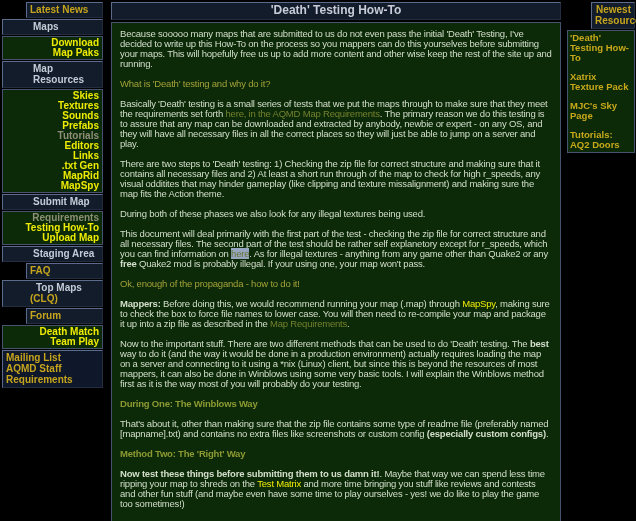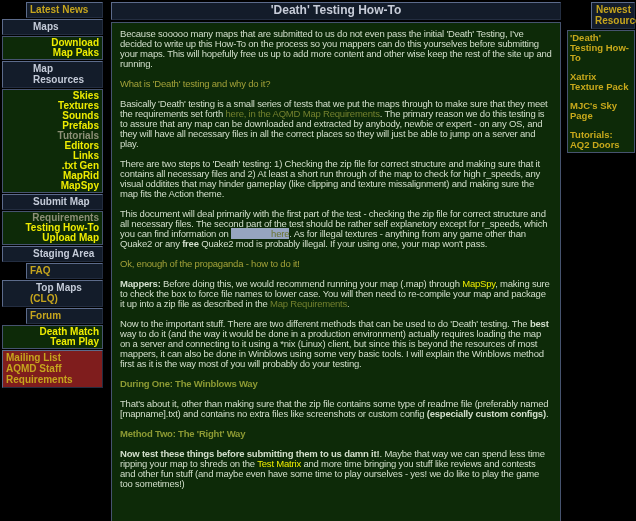--- a/index.html
+++ b/index.html
@@ -28,21 +28,21 @@
   }
   a { text-decoration:none; cursor:pointer; }
 
   
   .col-left { width:101px; flex:none; }
   .col-left .box { text-align:right; }
   .nav-link { display:block; color:#eeec00; font-weight:bold; font-size:10px; line-height:10px; }
   .nav-link.muted { color:#8d9077; }
   .hdr-split span { display:inline; }
   .hdr-multi {
-    background:#7f1d1d;
+    background:#0f172a;
     border:1px solid;
     border-color:#5c6b8b #232d40 #232d40 #5c6b8b;
     padding:1px 3px 2px 3px; margin-top:1px;
   }
   .hdr-multi a { display:block; color:#c6a51d; font-weight:bold; font-size:10px; line-height:11px; }
 
   
   .col-main { width:450px; flex:none; margin-left:8px; }
   .main-title {
     background:#131c2a;
@@ -59,21 +59,21 @@
     padding:6px 8px 5px 8px;
     display:flex; flex-direction:column; overflow:hidden;
     color:#d3dfcc; font-size:9.5px; line-height:10px; letter-spacing:-0.2px;
   }
   .content p { margin:0 0 10px 0; }
   .sect-head { color:#a3a139; font-weight:normal; }
   .olink { color:#73802e; }
   .ylink { color:#eeec00; }
   .mhead { color:#8d9a33; font-weight:bold; }
   .b { font-weight:bold; }
-  .hl { background:#96a5c0; color:#6a7531;padding-left:40px; }
+  .hl { background:#96a5c0; color:#6a7531; }
 
   
   .col-right { width:68px; flex:none; margin-left:6px; }
   .col-right .hdr { text-align:right; }
   .col-right .box { padding:2px 2px 1px 2px; }
   .rlink { display:block; color:#c8a91b; font-weight:bold; font-size:9.5px; line-height:10px; margin-bottom:9px; }
   .rlink:last-child { margin-bottom:1px; }
 
   
   .footer {
@@ -143,20 +143,21 @@
 
     <div class="content">
       <p>Because sooooo many maps that are submitted to us do not even pass the initial 'Death' Testing, I've decided to write up this How-To on the process so you mappers can do this yourselves before submitting your maps. This will hopefully free us up to add more content and other wise keep the rest of the site up and running.</p>
 
       <p class="sect-head">What is 'Death' testing and why do it?</p>
 
       <p><span>Basically 'Death' testing is a small series of tests that we put the maps through to make sure that they meet the requirements set forth </span><a class="olink">here, in the AQMD Map Requirements</a><span>. The primary reason we do this testing is to assure that any map can be downloaded and extracted by anybody, newbie or expert - on any OS, and they will have all necessary files in all the correct places so they will just be able to jump on a server and play.</span></p>
 
       <p>There are two steps to 'Death' testing: 1) Checking the zip file for correct structure and making sure that it contains all necessary files and 2) At least a short run through of the map to check for high r_speeds, any visual odditites that may hinder gameplay (like clipping and texture missalignment) and making sure the map fits the Action theme.</p>
 
+      <p>During both of these phases we also look for any illegal textures being used.</p>
 
       <p><span>This document will deal primarily with the first part of the test - checking the zip file for correct structure and all necessary files. The second part of the test should be rather self explanetory except for r_speeds, which you can find information on </span><a class="olink hl">here</a><span>. As for illegal textures - anything from any game other than Quake2 or any </span><span class="b">free</span><span> Quake2 mod is probably illegal. If your using one, your map won't pass.</span></p>
 
       <p class="sect-head">Ok, enough of the propaganda - how to do it!</p>
 
       <p><span class="b">Mappers:</span><span> Before doing this, we would recommend running your map (.map) through </span><a class="ylink">MapSpy</a><span>, making sure to check the box to force file names to lower case. You will then need to re-compile your map and package it up into a zip file as described in the </span><a class="olink">Map Requirements</a><span>.</span></p>
 
       <p><span>Now to the important stuff. There are two different methods that can be used to do 'Death' testing. The </span><span class="b">best</span><span> way to do it (and the way it would be done in a production environment) actually requires loading the map on a server and connecting to it using a *nix (Linux) client, but since this is beyond the resources of most mappers, it can also be done in Winblows using some very basic tools. I will explain the Winblows method first as it is the way most of you will probably do your testing.</span></p>
 
       <p><a class="mhead">During One: The Winblows Way</a></p>

